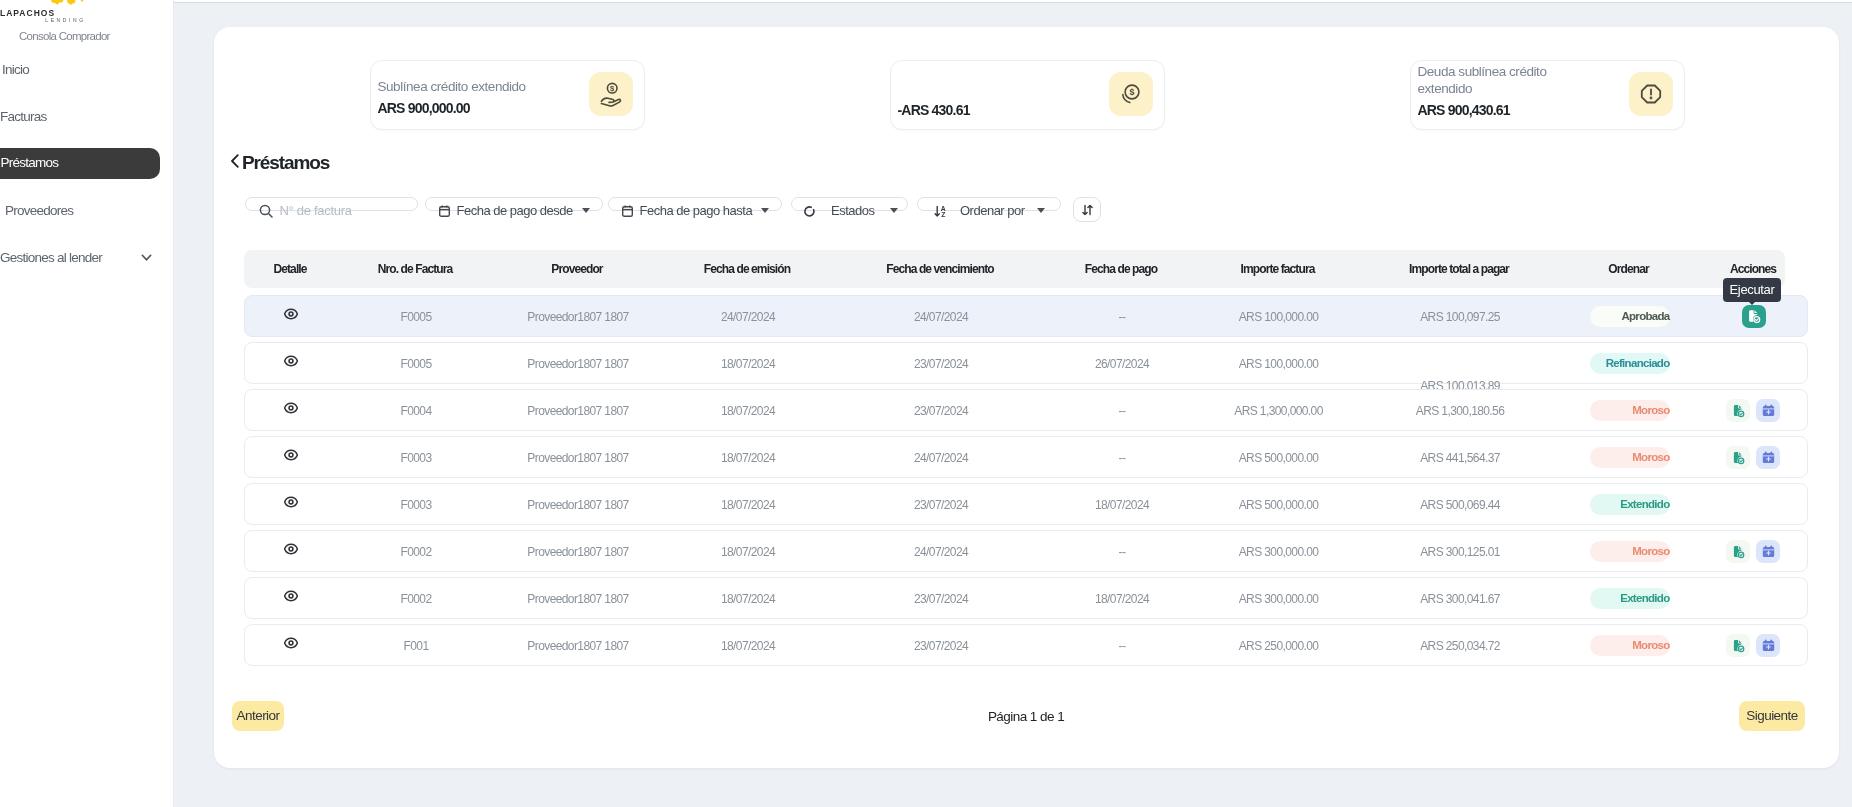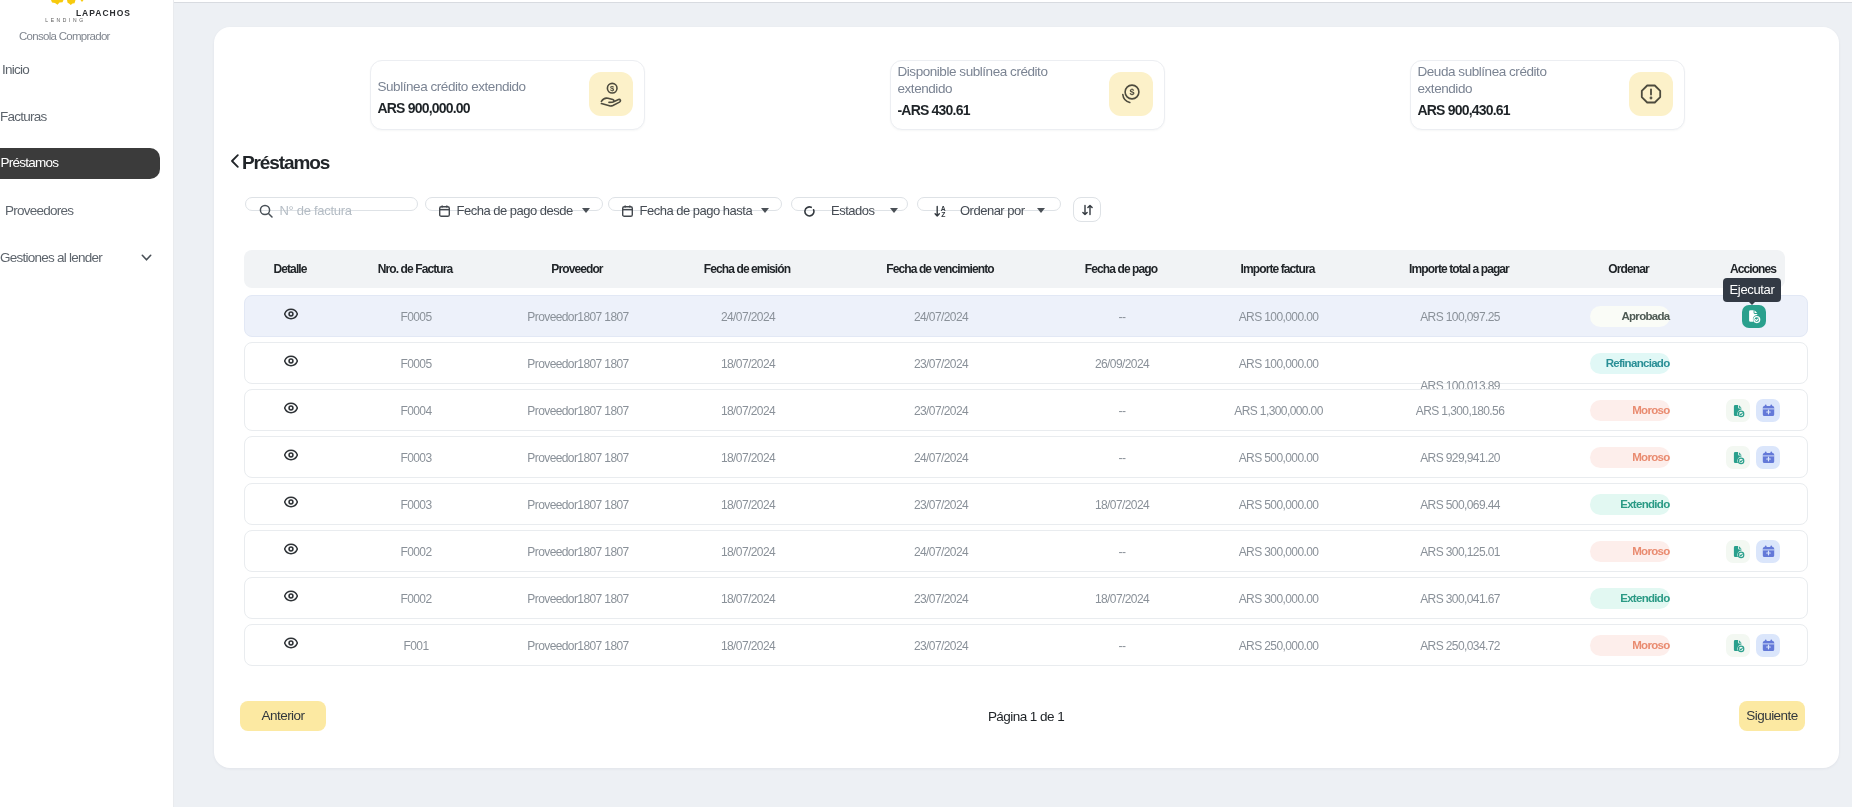--- a/index.html
+++ b/index.html
@@ -3,21 +3,21 @@
 <meta charset="utf-8">
 <title>Consola Comprador</title>
 <style>
   * { margin:0; padding:0; box-sizing:border-box; }
   html,body { width:1852px; height:807px; }
   body { position:relative; background:#edf0f4; font-family:"Liberation Sans",sans-serif; overflow:hidden; }
   .abs { position:absolute; }
 
   
   .sidebar { position:absolute; left:0; top:0; width:174px; height:807px; background:#ffffff; border-right:1px solid #e9ebee; }
-  .logo-lapachos { position:absolute; left:0; top:8px; width:131px; text-align:right; font-weight:bold; font-size:8.5px; letter-spacing:1px; color:#2b2d30; }
+  .logo-lapachos { position:absolute; left:0; top:8px; width:131px; text-align:left; font-weight:bold; font-size:8.5px; letter-spacing:1px; color:#2b2d30; }
   .logo-lending { position:absolute; left:0; top:17px; width:131px; text-align:center; font-size:5px; letter-spacing:2.6px; color:#5a5a5a; }
   .consola { position:absolute; left:19px; top:29.5px; font-size:11.5px; letter-spacing:-0.72px; color:#80868f; }
   .nav { position:absolute; font-size:13.5px; letter-spacing:-0.75px; color:#5d646c; }
   .navpill { position:absolute; left:-12px; top:148px; width:172px; height:30.5px; background:#3b3b3b; border-radius:10px; color:#ffffff; font-size:13.5px; letter-spacing:-0.75px; line-height:30.5px; padding-left:12.5px; }
 
   
   .topstrip { position:absolute; left:174px; top:0; width:1678px; height:3px; background:#ffffff; border-bottom:1px solid #d8dbe0; }
   .maincard { position:absolute; left:214px; top:27px; width:1625px; height:740.5px; background:#ffffff; border-radius:16px; box-shadow:0 1px 3px rgba(30,40,60,0.06); }
 
   
@@ -91,21 +91,20 @@
   <div class="value">ARS 900,000.00</div>
   <div class="icon">
     <svg width="26" height="26" viewBox="0 0 26 26" fill="none" stroke="#4d4b3e" stroke-width="1.6" stroke-linecap="round" stroke-linejoin="round">
       <circle cx="14.2" cy="7.2" r="4.8"></circle>
       <text x="14.2" y="9.9" font-size="7.6" font-weight="bold" text-anchor="middle" fill="#4d4b3e" stroke="none">$</text>
       <path d="M3.4 20.4 c1.7 -2.7 4.4 -3.7 6.6 -3.1 l4.8 1.3 c1.6 .4 1.4 2.4 -.3 2.6 l-3.5 .2 m4.1 -.5 l5.4 -2.4 c1.7 -.6 2.8 1.5 1 2.6 l-6.6 3.4 c-1.1 .5 -2.4 .6 -3.5 .3 l-8 -2.2"></path>
     </svg>
   </div>
 </div>
 <div class="stat" style="left:890px;">
-  <div class="title" style="top:3.2px;">Disponible sublínea crédito extendido</div>
   <div class="value" style="top:41px;">-ARS 430.61</div>
   <div class="icon">
     <svg width="26" height="26" viewBox="0 0 26 26" fill="none" stroke="#4d4b3e" stroke-width="1.6" stroke-linecap="round" stroke-linejoin="round">
       <circle cx="14" cy="11" r="6.9"></circle>
       <text x="14" y="14.2" font-size="9" font-weight="bold" text-anchor="middle" fill="#4d4b3e" stroke="none">$</text>
       <path d="M4.8 13.5 a9.3 9.3 0 0 0 7 8"></path>
     </svg>
   </div>
 </div>
 <div class="stat" style="left:1410px;">
@@ -213,21 +212,21 @@
 
 <div class="row" style="top:341.5px;">
   <svg class="eye" width="14" height="12" viewBox="0 0 16 12">
       <path d="M8 0.7 C4.4 0.7 1.8 3.2 0.7 6 C1.8 8.8 4.4 11.3 8 11.3 C11.6 11.3 14.2 8.8 15.3 6 C14.2 3.2 11.6 0.7 8 0.7 Z" fill="none" stroke="#2f3337" stroke-width="1.7"></path>
       <circle cx="8" cy="6" r="2.2" fill="none" stroke="#2f3337" stroke-width="1.8"></circle>
     </svg>
   <span class="c" style="left:171px;">F0005</span>
   <span class="c" style="left:333px;">Proveedor1807 1807</span>
   <span class="c" style="left:503px;">18/07/2024</span>
   <span class="c" style="left:696px;">23/07/2024</span>
-  <span class="c" style="left:877px;">26/09/2024</span>
+  <span class="c" style="left:877px;">26/07/2024</span>
   <span class="c" style="left:1033.5px;">ARS 100,000.00</span>
   <span class="c" style="left:1215px;margin-top:22px;">ARS 100,013.89</span>
   <span class="badge b-refinanciado">Refinanciado</span>
 </div>
 
 <div class="row" style="top:388.5px;">
   <svg class="eye" width="14" height="12" viewBox="0 0 16 12">
       <path d="M8 0.7 C4.4 0.7 1.8 3.2 0.7 6 C1.8 8.8 4.4 11.3 8 11.3 C11.6 11.3 14.2 8.8 15.3 6 C14.2 3.2 11.6 0.7 8 0.7 Z" fill="none" stroke="#2f3337" stroke-width="1.7"></path>
       <circle cx="8" cy="6" r="2.2" fill="none" stroke="#2f3337" stroke-width="1.8"></circle>
     </svg>
@@ -262,21 +261,21 @@
   <svg class="eye" width="14" height="12" viewBox="0 0 16 12">
       <path d="M8 0.7 C4.4 0.7 1.8 3.2 0.7 6 C1.8 8.8 4.4 11.3 8 11.3 C11.6 11.3 14.2 8.8 15.3 6 C14.2 3.2 11.6 0.7 8 0.7 Z" fill="none" stroke="#2f3337" stroke-width="1.7"></path>
       <circle cx="8" cy="6" r="2.2" fill="none" stroke="#2f3337" stroke-width="1.8"></circle>
     </svg>
   <span class="c" style="left:171px;">F0003</span>
   <span class="c" style="left:333px;">Proveedor1807 1807</span>
   <span class="c" style="left:503px;">18/07/2024</span>
   <span class="c" style="left:696px;">24/07/2024</span>
   <span class="c" style="left:877px;">--</span>
   <span class="c" style="left:1033.5px;">ARS 500,000.00</span>
-  <span class="c" style="left:1215px;">ARS 929,941.20</span>
+  <span class="c" style="left:1215px;">ARS 441,564.37</span>
   <span class="badge b-moroso">Moroso</span>
   <div class="abtn doc">
     <svg width="14" height="14" viewBox="0 0 15 15">
       <path d="M3.1 2.6 a1.4 1.4 0 0 1 1.4 -1.4 h3.1 v2.6 a1.1 1.1 0 0 0 1.1 1.1 h2.6 v1 a4.4 4.4 0 0 0 -3.9 6.6 l0.2 0.3 h-3.1 a1.4 1.4 0 0 1 -1.4 -1.4 Z" fill="#2aa08d"></path>
       <path d="M8.5 1.3 v2.5 a0.2 0.2 0 0 0 0.2 0.2 h2.5 Z" fill="#2aa08d"></path>
       <circle cx="10.8" cy="10.6" r="2.9" fill="none" stroke="#2aa08d" stroke-width="1.25"></circle>
       <path d="M9.5 10.6 l1 1 l1.7 -1.8" fill="none" stroke="#2aa08d" stroke-width="1.15" stroke-linecap="round" stroke-linejoin="round"></path>
     </svg>
   </div>
   <div class="abtn cal">
@@ -379,15 +378,15 @@
       <rect x="2.9" y="0.4" width="1.6" height="2.6" rx="0.8" fill="#6479d8"></rect>
       <rect x="8.5" y="0.4" width="1.6" height="2.6" rx="0.8" fill="#6479d8"></rect>
       <line x1="0.8" y1="4.9" x2="12.2" y2="4.9" stroke="#dbe6fb" stroke-width="0.9"></line>
       <path d="M6.5 6.2 v3.6 M4.7 8 h3.6" stroke="#dbe6fb" stroke-width="1.2" stroke-linecap="round"></path>
     </svg>
   </div>
 </div>
 
 <div class="tooltip">Ejecutar</div>
 
-<div class="pgbtn" style="left:240px; width:86px;">Anterior</div>
+<div class="pgbtn" style="left:232px; width:52px;">Anterior</div>
 <div class="pginfo">Página 1 de 1</div>
 <div class="pgbtn" style="left:1739px; width:66px;">Siguiente</div>
 
 </body></html>

